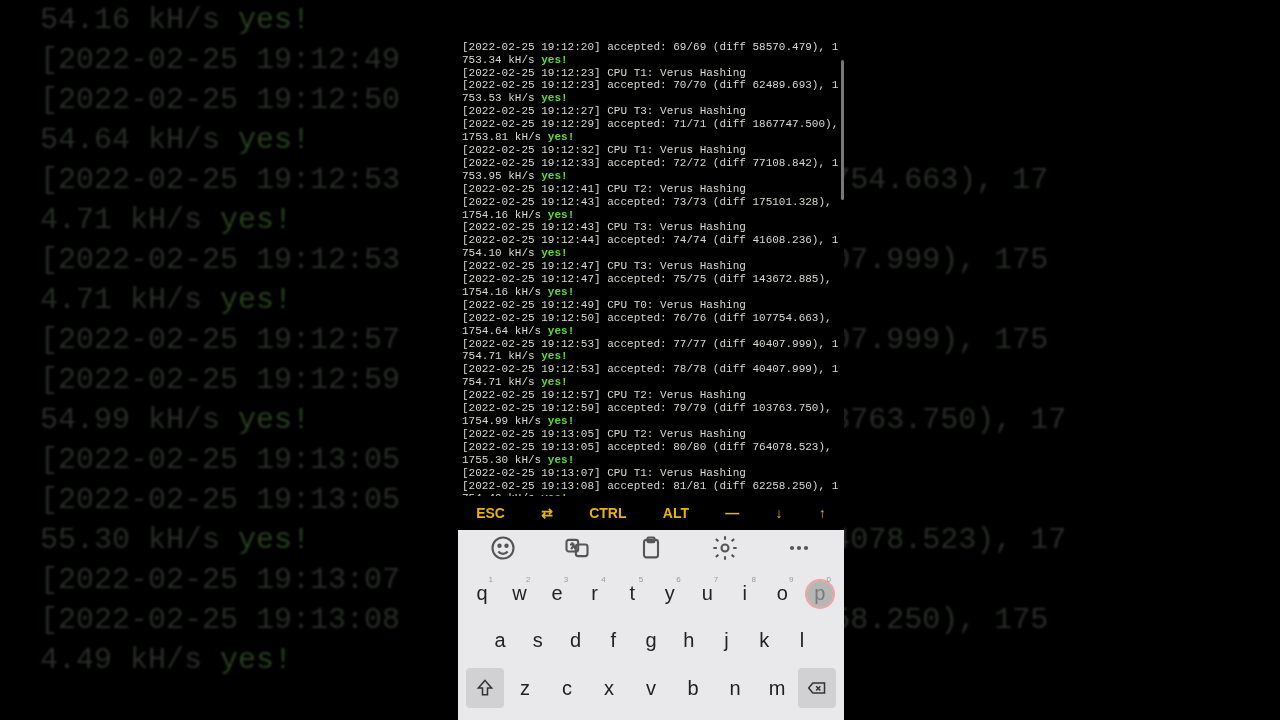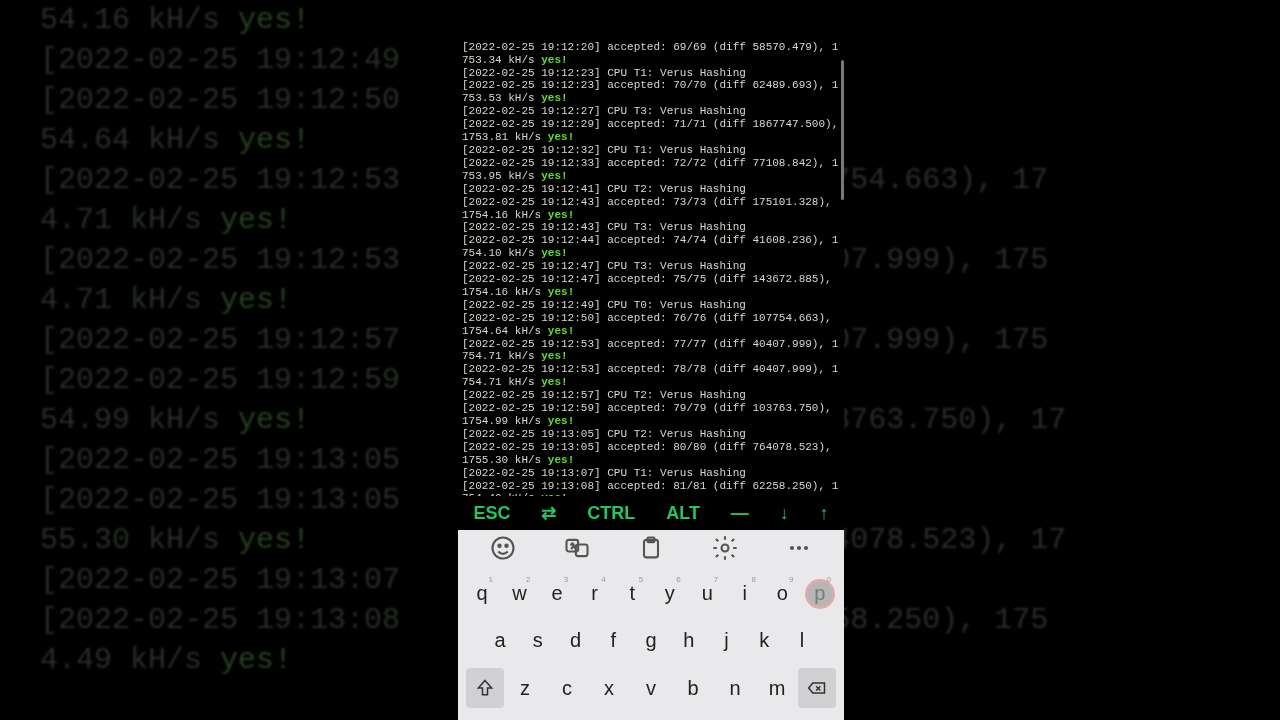--- a/index.html
+++ b/index.html
@@ -57,23 +57,23 @@
     height: 140px;
     background: rgba(200,200,200,0.6);
     border-radius: 2px;
   }
   .fn-row {
     display: flex;
     align-items: center;
     justify-content: space-around;
     height: 34px;
     background: #000;
-    color: #22c55e;
+    color: #eab308;
     font-family: -apple-system, Arial, sans-serif;
-    font-size: 18px;
+    font-size: 14px;
     font-weight: 600;
   }
   .fn-key { padding: 4px 8px; cursor: pointer; }
   .keyboard {
     background: #e9e9eb;
     flex: 1;
     display: flex;
     flex-direction: column;
     font-family: -apple-system, Arial, sans-serif;
   }

